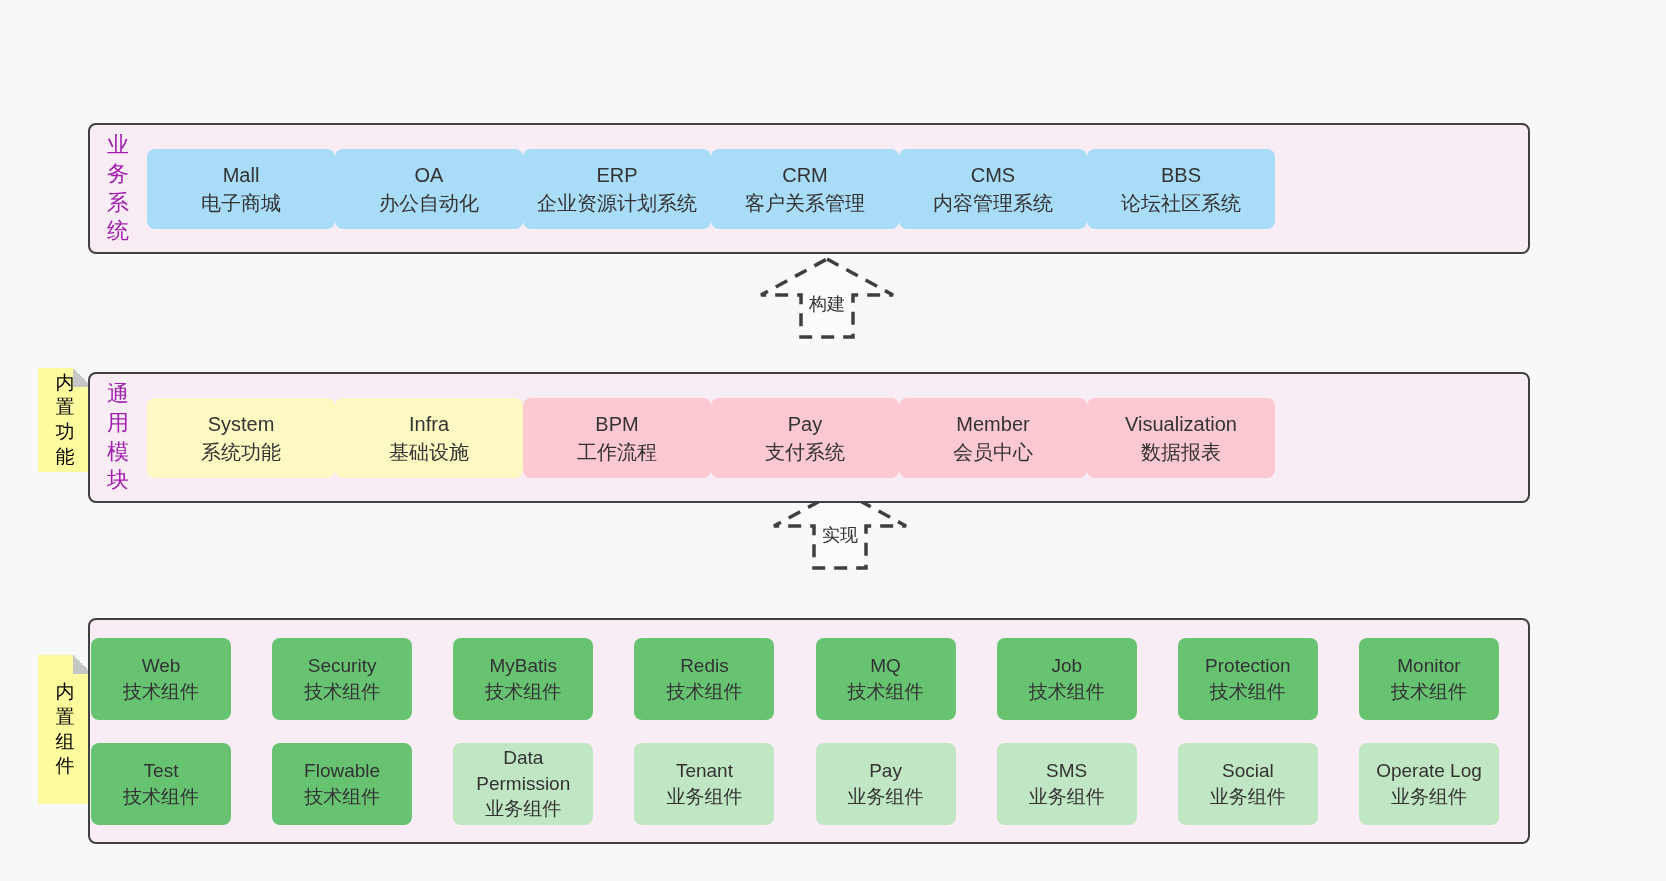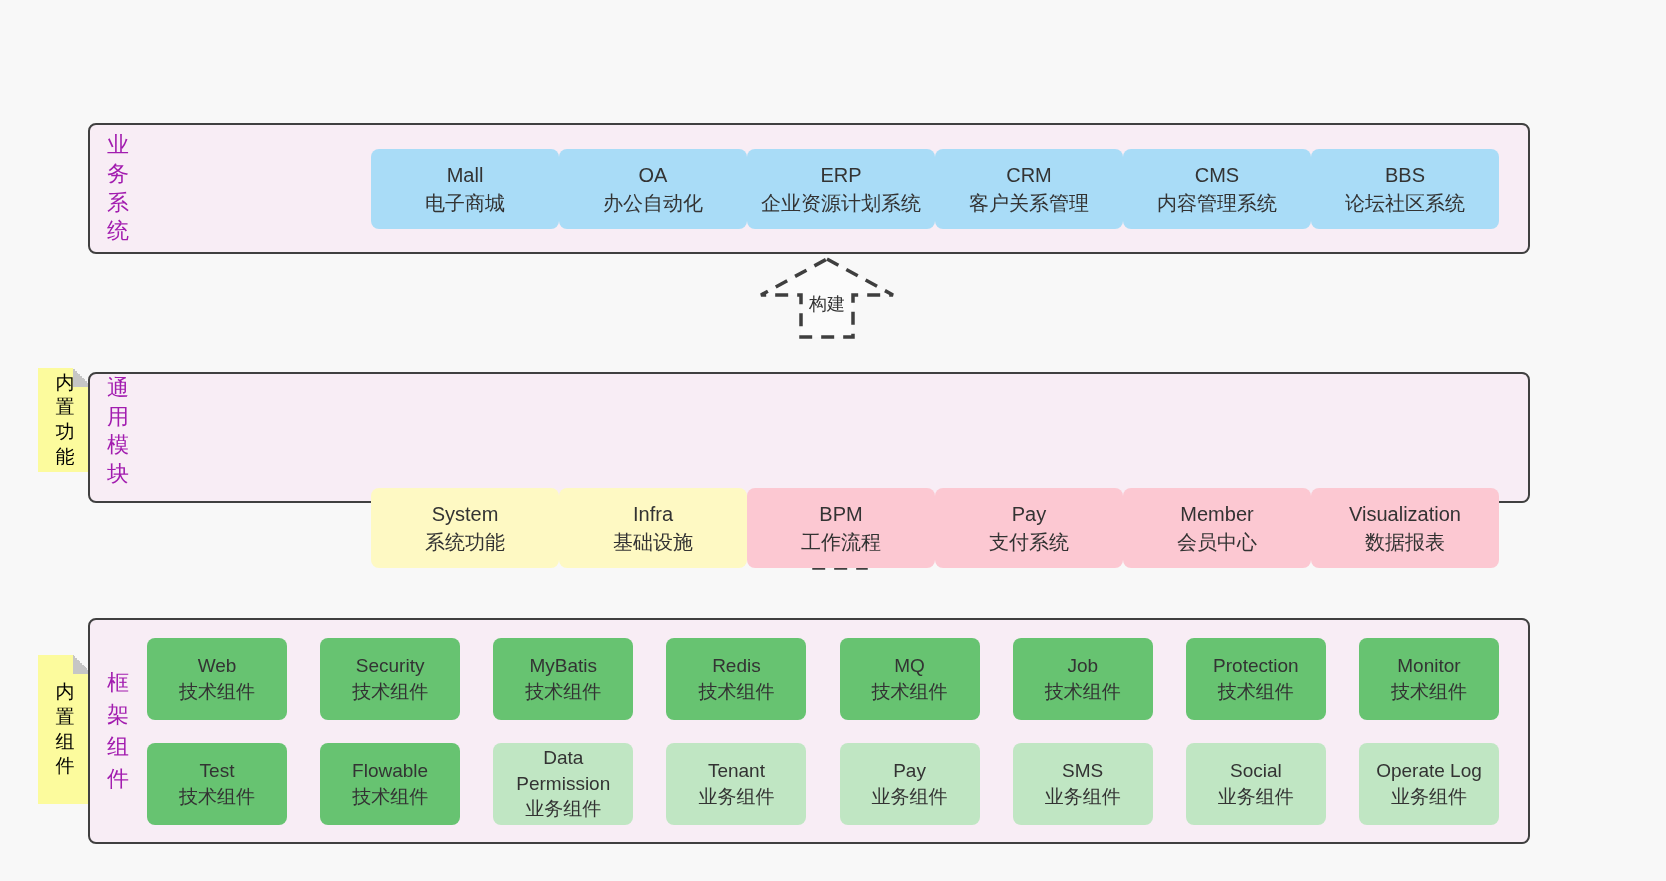--- a/index.html
+++ b/index.html
@@ -3,28 +3,28 @@
 <meta charset="utf-8">
 <style>
   html,body{margin:0;padding:0;}
   body{font-family:"Liberation Sans","DejaVu Sans",sans-serif;background:#f8f8f8;}
   .canvas{position:relative;width:1666px;height:881px;background:#f8f8f8;overflow:hidden;}
 
   
   .panel{position:absolute;left:88px;width:1442px;background:#f8edf5;border:2px solid #404040;
          border-radius:8px;display:flex;z-index:2;box-sizing:border-box;}
   .panel-business{top:123px;height:131px;}
-  .panel-modules{top:372px;height:131px;flex-direction:column;}
+  .panel-modules{top:372px;height:131px;}
   .panel-framework{top:618px;height:226px;}
 
   .vlabel-wrap{width:56px;flex:0 0 56px;display:flex;align-items:center;justify-content:center;}
   .vlabel{font-size:22px;line-height:1.3;width:1.08em;word-break:break-all;text-align:center;color:#a21caf;}
   .vlabel.tall{line-height:1.45;}
 
-  .boxes{flex:1;display:flex;align-items:center;justify-content:flex-end;
+  .boxes{flex:1;display:flex;align-items:center;justify-content:flex-start;
          padding:0 29px 0 1px;}
   .boxes-col{flex:1;display:flex;flex-direction:column;justify-content:center;gap:23px;
              padding:0 29px 0 1px;}
   .row8{display:flex;justify-content:space-between;}
 
   .box{border-radius:8px;display:flex;flex-direction:column;align-items:center;justify-content:center;
        text-align:center;color:#333;font-size:20px;line-height:1.4;}
   .box-lg{width:188px;height:80px;}
   .box-sm{width:140px;height:82px;font-size:19px;line-height:1.35;}
   .blue{background:#a9dcf7;}
@@ -138,23 +138,20 @@
         <div class="s">会员中心</div>
       </div>
       <div class="box box-lg pink">
         <div class="t">Visualization</div>
         <div class="s">数据报表</div>
       </div>
     </div>
   </section>
 
   <section class="panel panel-framework">
-    <div class="vlabel-wrap">
-      <div class="vlabel tall">框架组件</div>
-    </div>
     <div class="boxes-col">
       <div class="row8">
         <div class="box box-sm green">
           <div class="t">Web</div>
           <div class="s">技术组件</div>
         </div>
         <div class="box box-sm green">
           <div class="t">Security</div>
           <div class="s">技术组件</div>
         </div>

